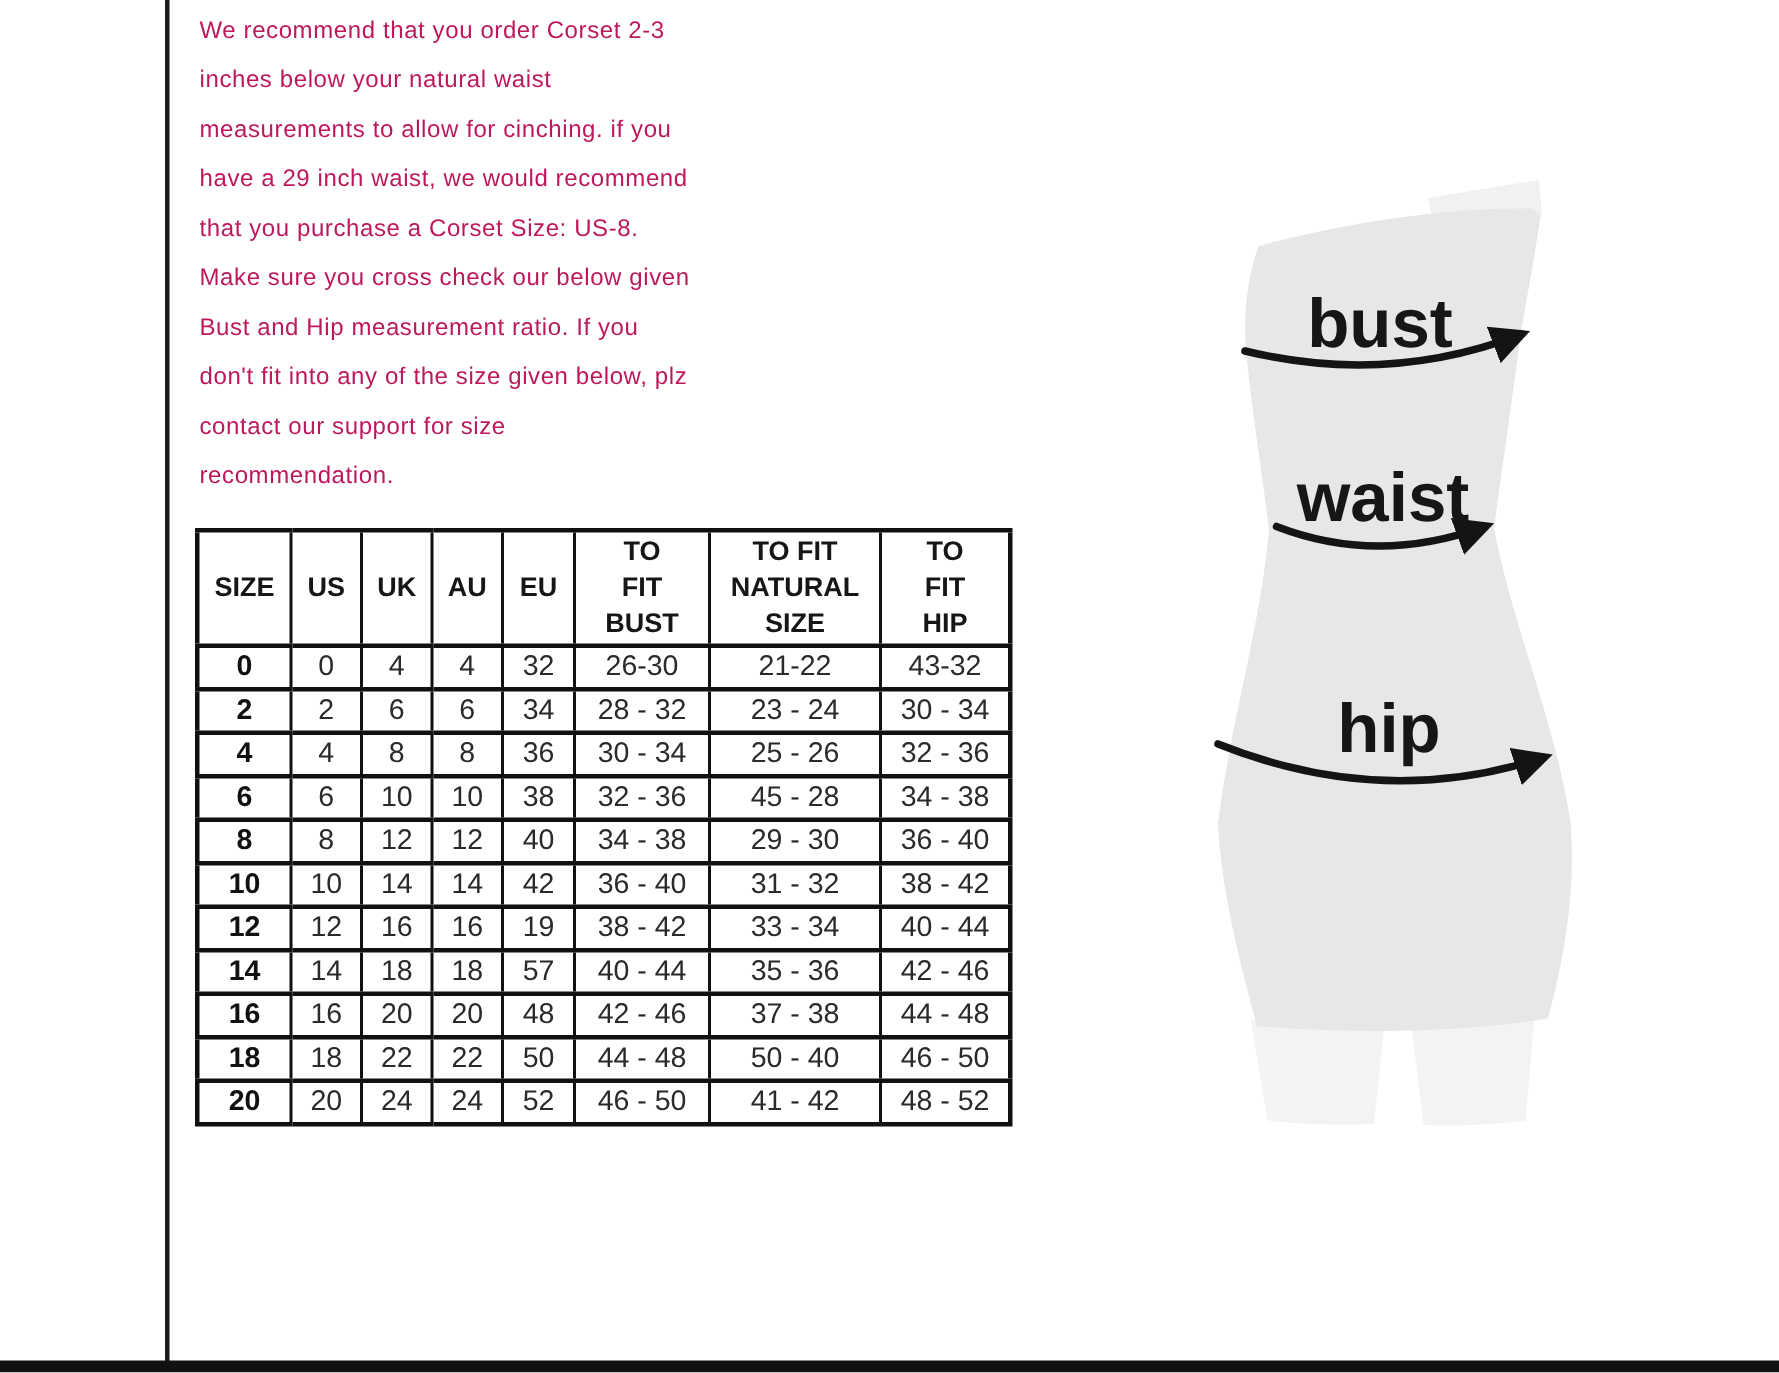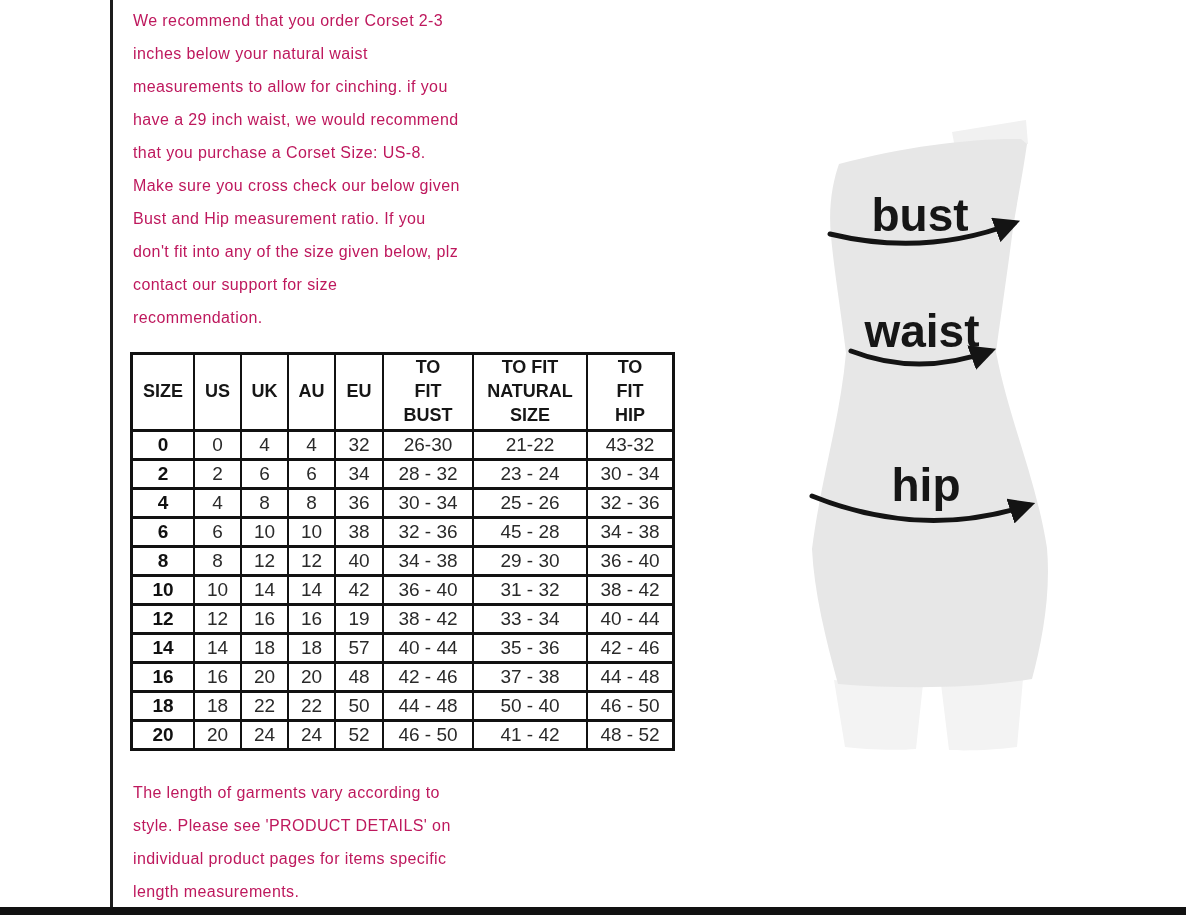--- a/index.html
+++ b/index.html
@@ -248,24 +248,20 @@
           <td>24</td>
           <td>24</td>
           <td>52</td>
           <td>46 - 50</td>
           <td>41 - 42</td>
           <td>48 - 52</td>
         </tr>
       </tbody>
   </table>
 
-  <p class="para footer">The length of garments vary according to
-style. Please see 'PRODUCT DETAILS'  on
-individual product pages for items specific
-length measurements.</p>
 
   <svg class="figure" viewBox="780 110 310 660" xmlns="http://www.w3.org/2000/svg">
     <defs>
       <marker id="arrowhead" viewBox="0 0 10 10" refX="7.5" refY="5" markerWidth="5.2" markerHeight="5.2" orient="auto-start-reverse">
         <path d="M 0 0 L 10 5 L 0 10 z" fill="#141414"></path>
       </marker>
     </defs>
 
     <path d="M 952 132 L 1026 120 L 1028 144 C 1000 142 972 144 955 148 Z" fill="#f1f1f1"></path>
 

